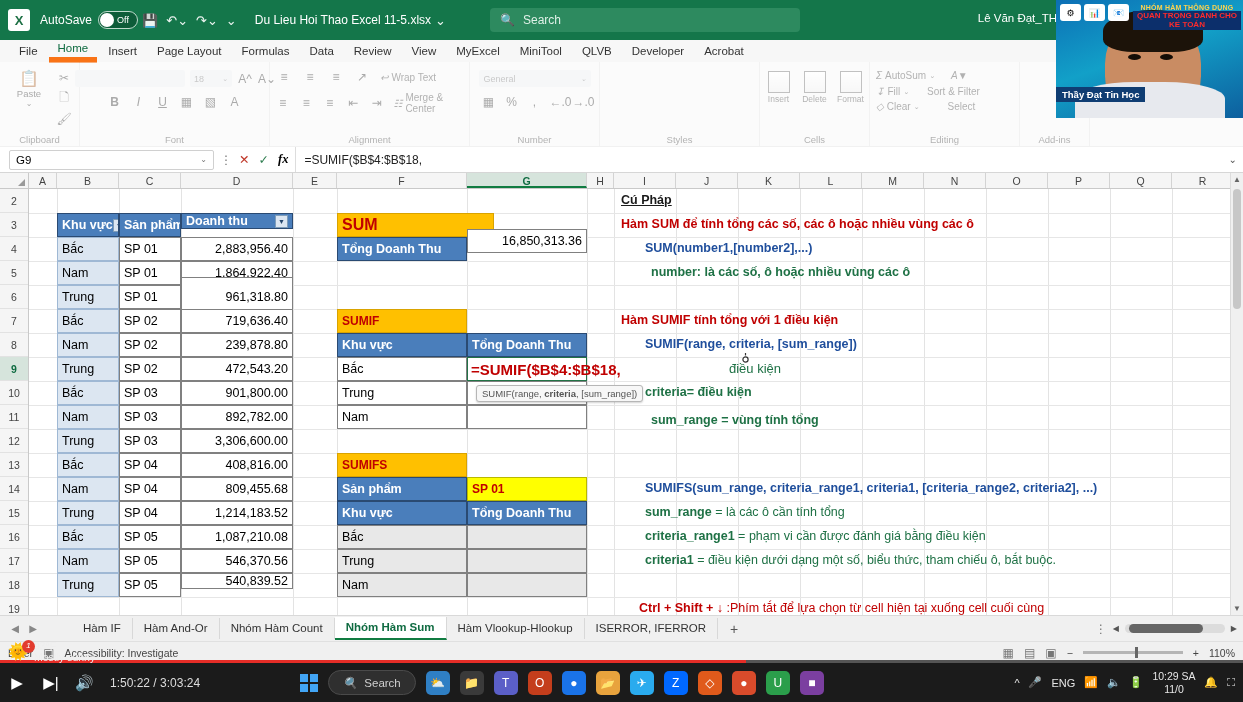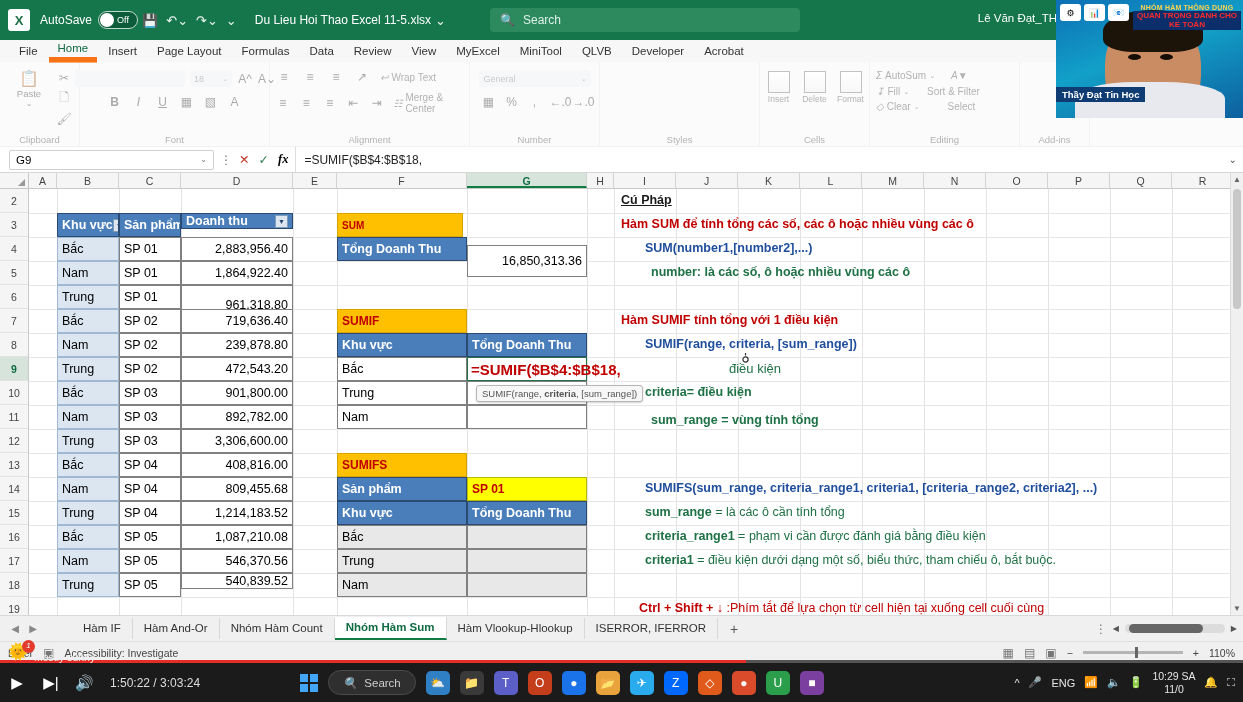--- a/index.html
+++ b/index.html
@@ -546,21 +546,21 @@
           <div class="cell tblsel" style="left:28px;top:48px;width:62px;height:24px">Bắc</div>
           <div class="cell tbl" style="left:90px;top:48px;width:62px;height:24px">SP 01</div>
           <div class="cell tbl r" style="left:152px;top:48px;width:112px;height:24px">2,883,956.40</div>
 
           <div class="cell tblsel" style="left:28px;top:72px;width:62px;height:24px">Nam</div>
           <div class="cell tbl" style="left:90px;top:72px;width:62px;height:24px">SP 01</div>
           <div class="cell tbl r" style="left:152px;top:72px;width:112px;height:24px">1,864,922.40</div>
 
           <div class="cell tblsel" style="left:28px;top:96px;width:62px;height:24px">Trung</div>
           <div class="cell tbl" style="left:90px;top:96px;width:62px;height:24px">SP 01</div>
-          <div class="cell tbl r" style="left:152px;top:96px;width:112px;height:40px">961,318.80</div>
+          <div class="cell tbl r" style="left:152px;top:88px;width:112px;height:40px">961,318.80</div>
 
           <div class="cell tblsel" style="left:28px;top:120px;width:62px;height:24px">Bắc</div>
           <div class="cell tbl" style="left:90px;top:120px;width:62px;height:24px">SP 02</div>
           <div class="cell tbl r" style="left:152px;top:120px;width:112px;height:24px">719,636.40</div>
 
           <div class="cell tblsel" style="left:28px;top:144px;width:62px;height:24px">Nam</div>
           <div class="cell tbl" style="left:90px;top:144px;width:62px;height:24px">SP 02</div>
           <div class="cell tbl r" style="left:152px;top:144px;width:112px;height:24px">239,878.80</div>
 
           <div class="cell tblsel" style="left:28px;top:168px;width:62px;height:24px">Trung</div>
@@ -596,23 +596,23 @@
           <div class="cell tbl r" style="left:152px;top:336px;width:112px;height:24px">1,087,210.08</div>
 
           <div class="cell tblsel" style="left:28px;top:360px;width:62px;height:24px">Nam</div>
           <div class="cell tbl" style="left:90px;top:360px;width:62px;height:24px">SP 05</div>
           <div class="cell tbl r" style="left:152px;top:360px;width:112px;height:24px">546,370.56</div>
 
           <div class="cell tblsel" style="left:28px;top:384px;width:62px;height:24px">Trung</div>
           <div class="cell tbl" style="left:90px;top:384px;width:62px;height:24px">SP 05</div>
           <div class="cell tbl r" style="left:152px;top:384px;width:112px;height:16px">540,839.52</div>
 
-          <div class="cell orange" style="left:308px;top:24px;width:126px;height:24px;font-size:10px">SUM</div>
+          <div class="cell orange" style="left:308px;top:24px;width:157px;height:24px;font-size:16px">SUM</div>
           <div class="cell hdrblue" style="left:308px;top:48px;width:130px;height:24px">Tổng Doanh Thu</div>
-          <div class="cell tbl r" style="left:438px;top:56px;width:120px;height:32px">16,850,313.36</div>
+          <div class="cell tbl r" style="left:438px;top:40px;width:120px;height:24px">16,850,313.36</div>
 
           <div class="cell orange" style="left:308px;top:120px;width:130px;height:24px;font-size:12px">SUMIF</div>
           <div class="cell hdrblue" style="left:308px;top:144px;width:130px;height:24px">Khu vực</div>
           <div class="cell hdrblue" style="left:438px;top:144px;width:120px;height:24px">Tổng Doanh Thu</div>
 
           <div class="cell tbl" style="left:308px;top:168px;width:130px;height:24px">Bắc</div>
           <div class="cell tbl" style="left:308px;top:192px;width:130px;height:24px">Trung</div>
           <div class="cell tbl" style="left:308px;top:216px;width:130px;height:24px">Nam</div>
           <div class="cell tbl" style="left:438px;top:192px;width:120px;height:24px"></div>
           <div class="cell tbl" style="left:438px;top:216px;width:120px;height:24px"></div>

